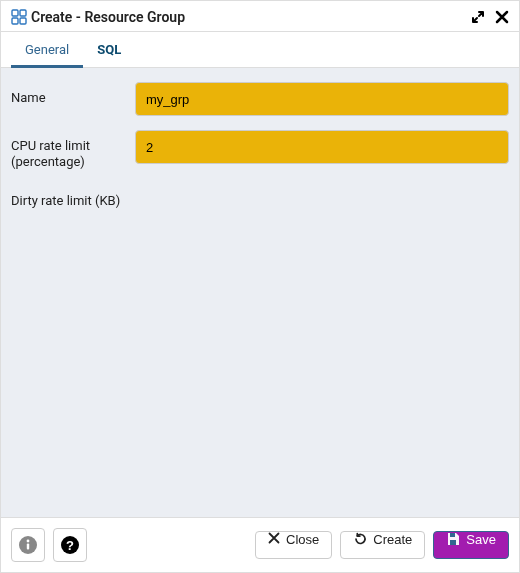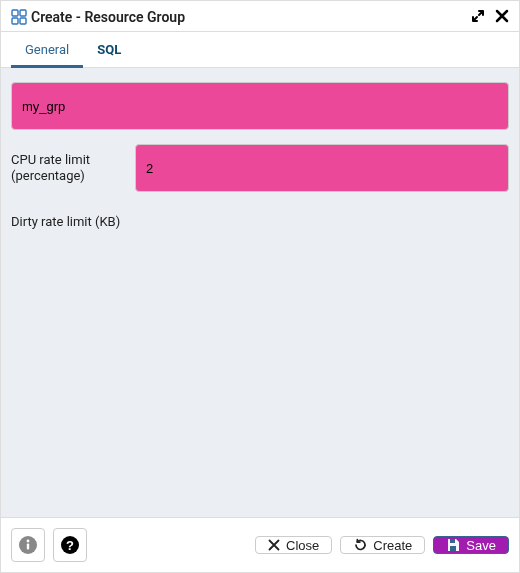--- a/index.html
+++ b/index.html
@@ -13,21 +13,21 @@
       color: #222;
       background: #fff;
       width: 520px;
       height: 573px;
       display: flex;
       flex-direction: column;
       border: 1px solid #ddd;
     }
     .titlebar {
       display: flex;
-      align-items: flex-start;
+      align-items: center;
       padding: 8px 10px 6px 10px;
       border-bottom: 1px solid #ddd;
     }
     .titlebar-icon {
       display: inline-flex;
       margin-right: 4px;
     }
     .titlebar-title {
       font-weight: 600;
       font-size: 14px;
@@ -76,26 +76,26 @@
     }
     .form-label {
       width: 124px;
       padding-top: 8px;
       font-size: 13px;
       color: #222;
       line-height: 1.25;
     }
     .form-input {
       flex: 1;
-      height: 48px;
+      height: 34px;
       border: 1px solid #ccc;
       border-radius: 4px;
       padding: 0 10px;
       font-size: 13px;
-      background: #ec4899;
+      background: #eab308;
       outline: none;
     }
     .footer {
       display: flex;
       align-items: center;
       padding: 10px 10px;
       gap: 8px;
       border-top: 1px solid #ddd;
       background: #fff;
     }
@@ -107,27 +107,27 @@
       height: 34px;
       border: 1px solid #ccc;
       border-radius: 4px;
       background: #fff;
       display: inline-flex;
       align-items: center;
       justify-content: center;
       cursor: pointer;
     }
     .btn {
-      height: 18px;
+      height: 28px;
       border: 1px solid #ccc;
       border-radius: 4px;
       background: #fff;
       padding: 0 12px;
       display: inline-flex;
-      align-items: center;
+      align-items: flex-start;
       gap: 6px;
       font-size: 13px;
       cursor: pointer;
       color: #222;
     }
     .btn-primary {
       background: #a21caf;
       border-color: #326690;
       color: #fff;
     }
@@ -163,20 +163,21 @@
   </div>
 </div>
 
 <div class="tabs">
   <div class="tab active">General</div>
   <div class="tab">SQL</div>
 </div>
 
 <div class="content">
   <div class="form-row">
+    <div class="form-label">Name</div>
     <input class="form-input" type="text" value="my_grp" style="">
   </div>
   <div class="form-row">
     <div class="form-label">CPU rate limit (percentage)</div>
     <input class="form-input" type="text" value="2" style="">
   </div>
   <div class="form-row">
     <div class="form-label">Dirty rate limit (KB)</div>
   </div>
 </div>

